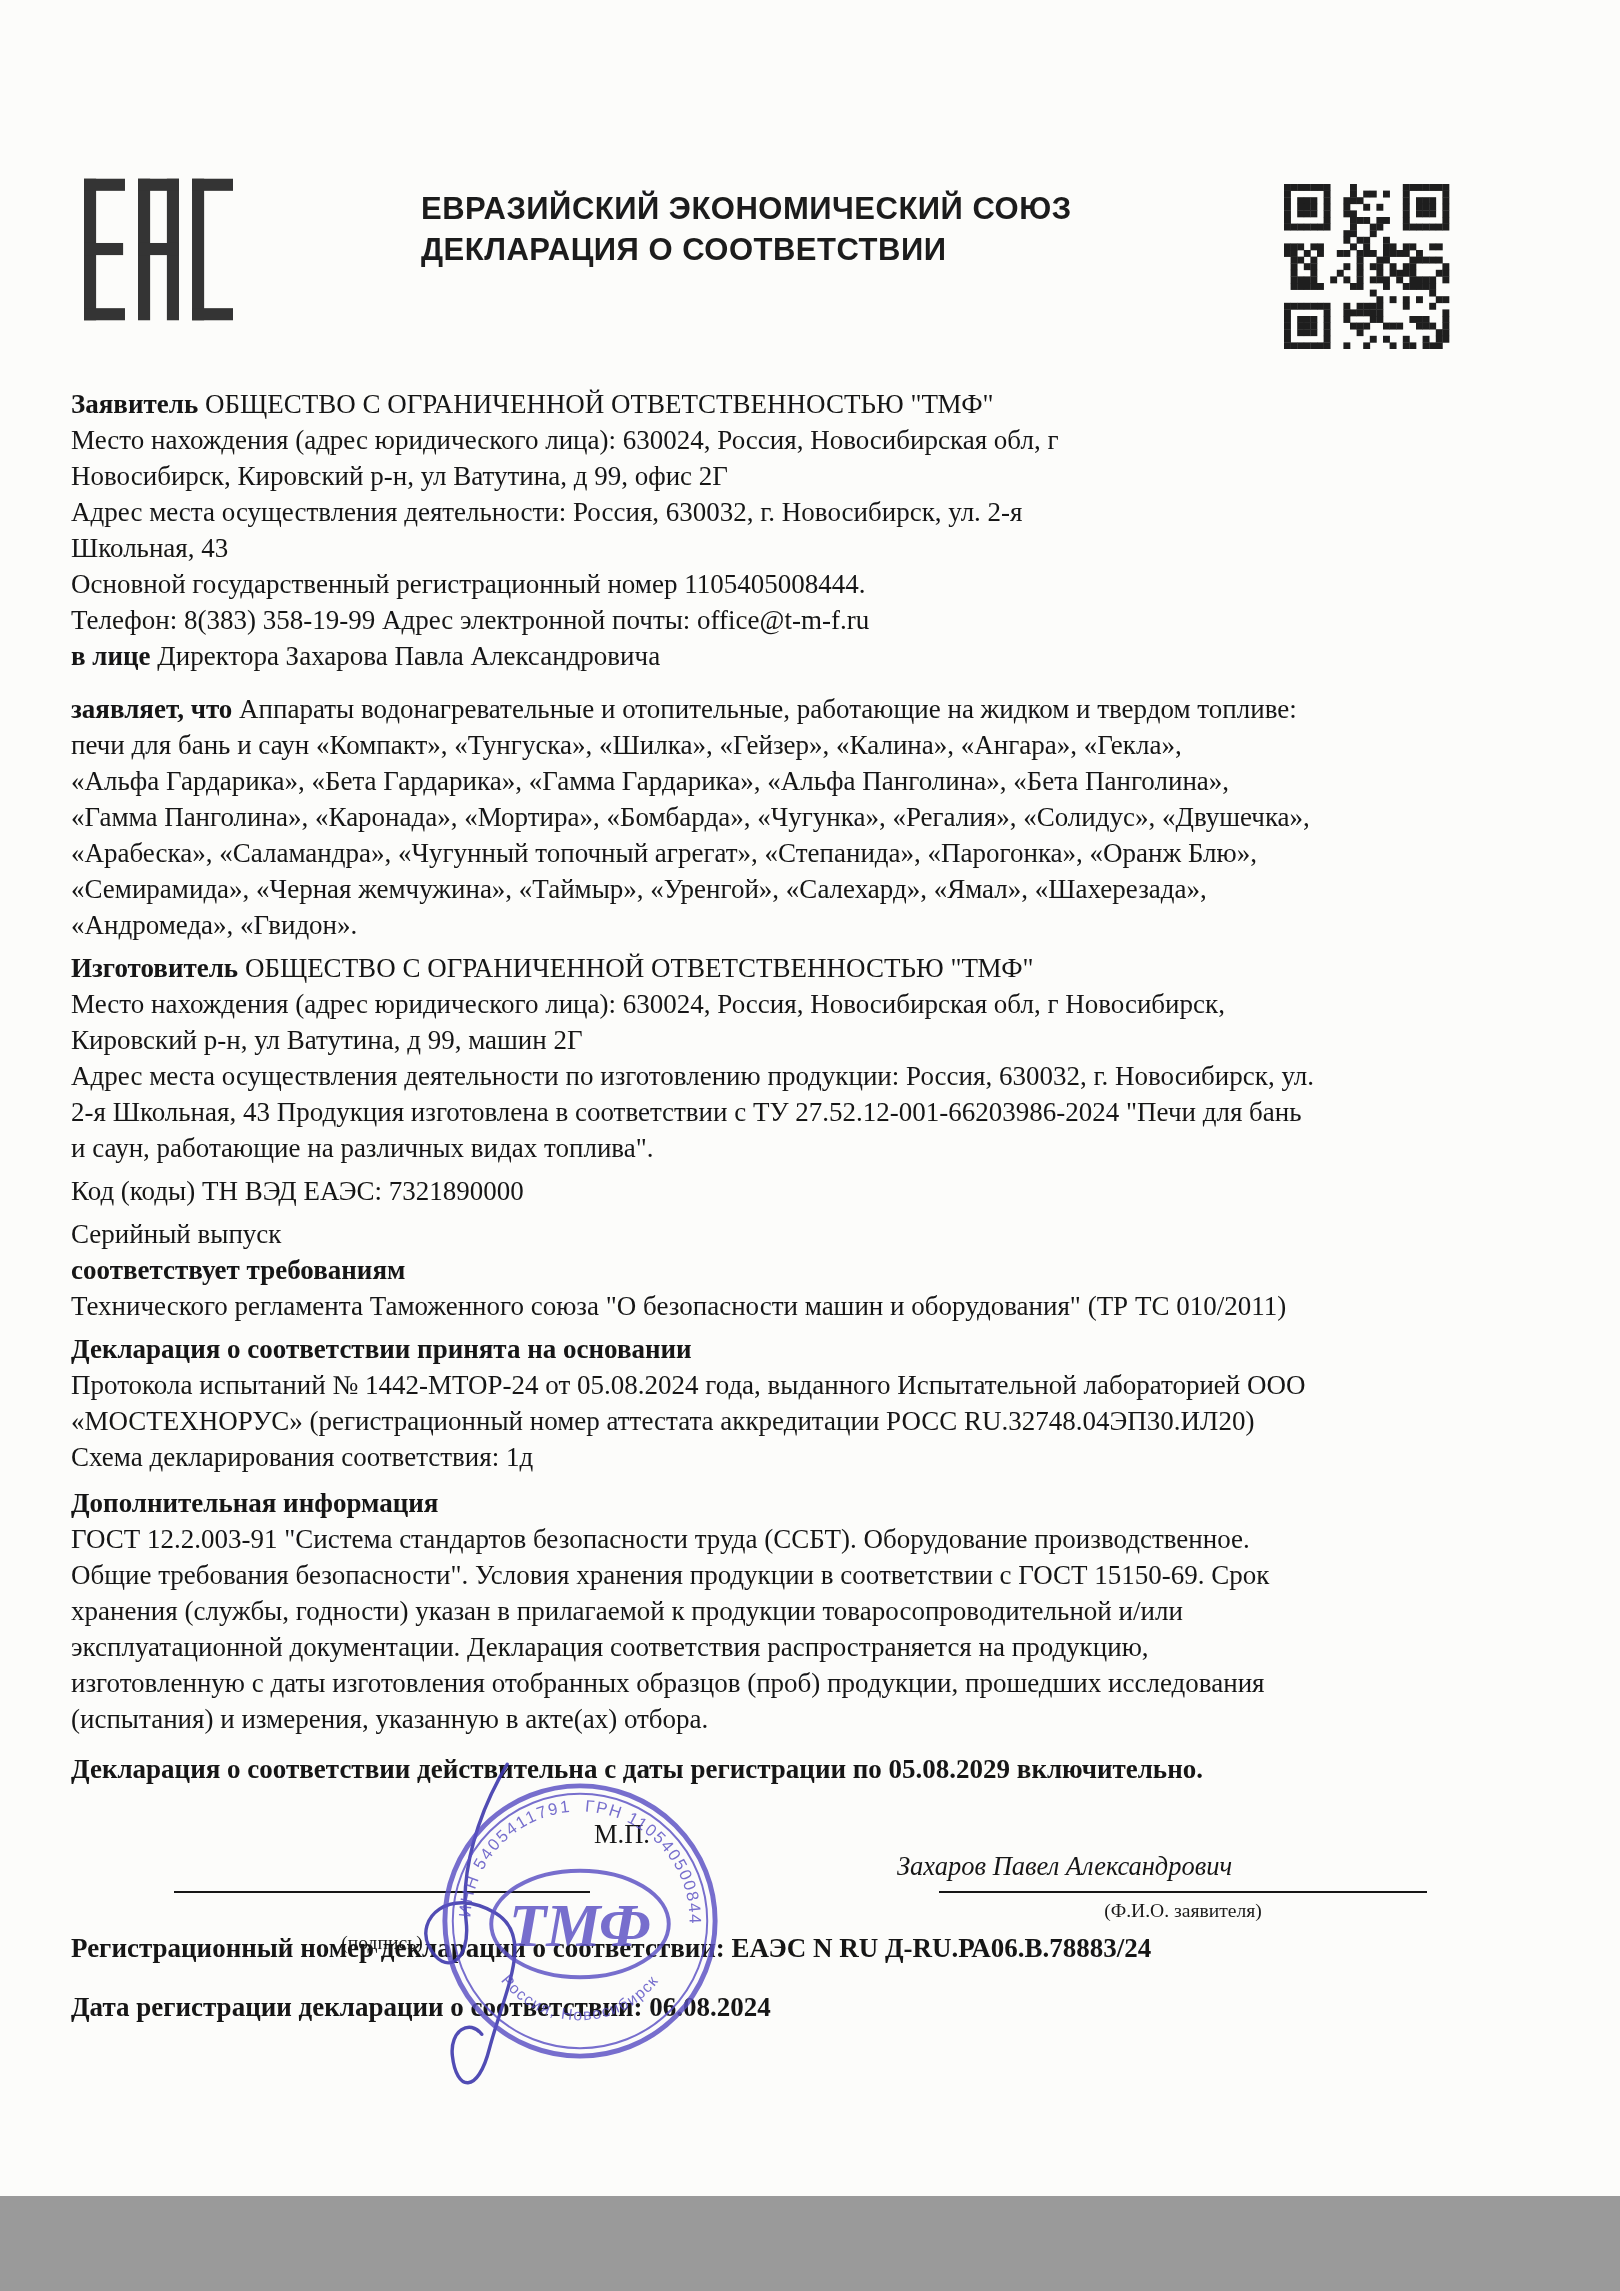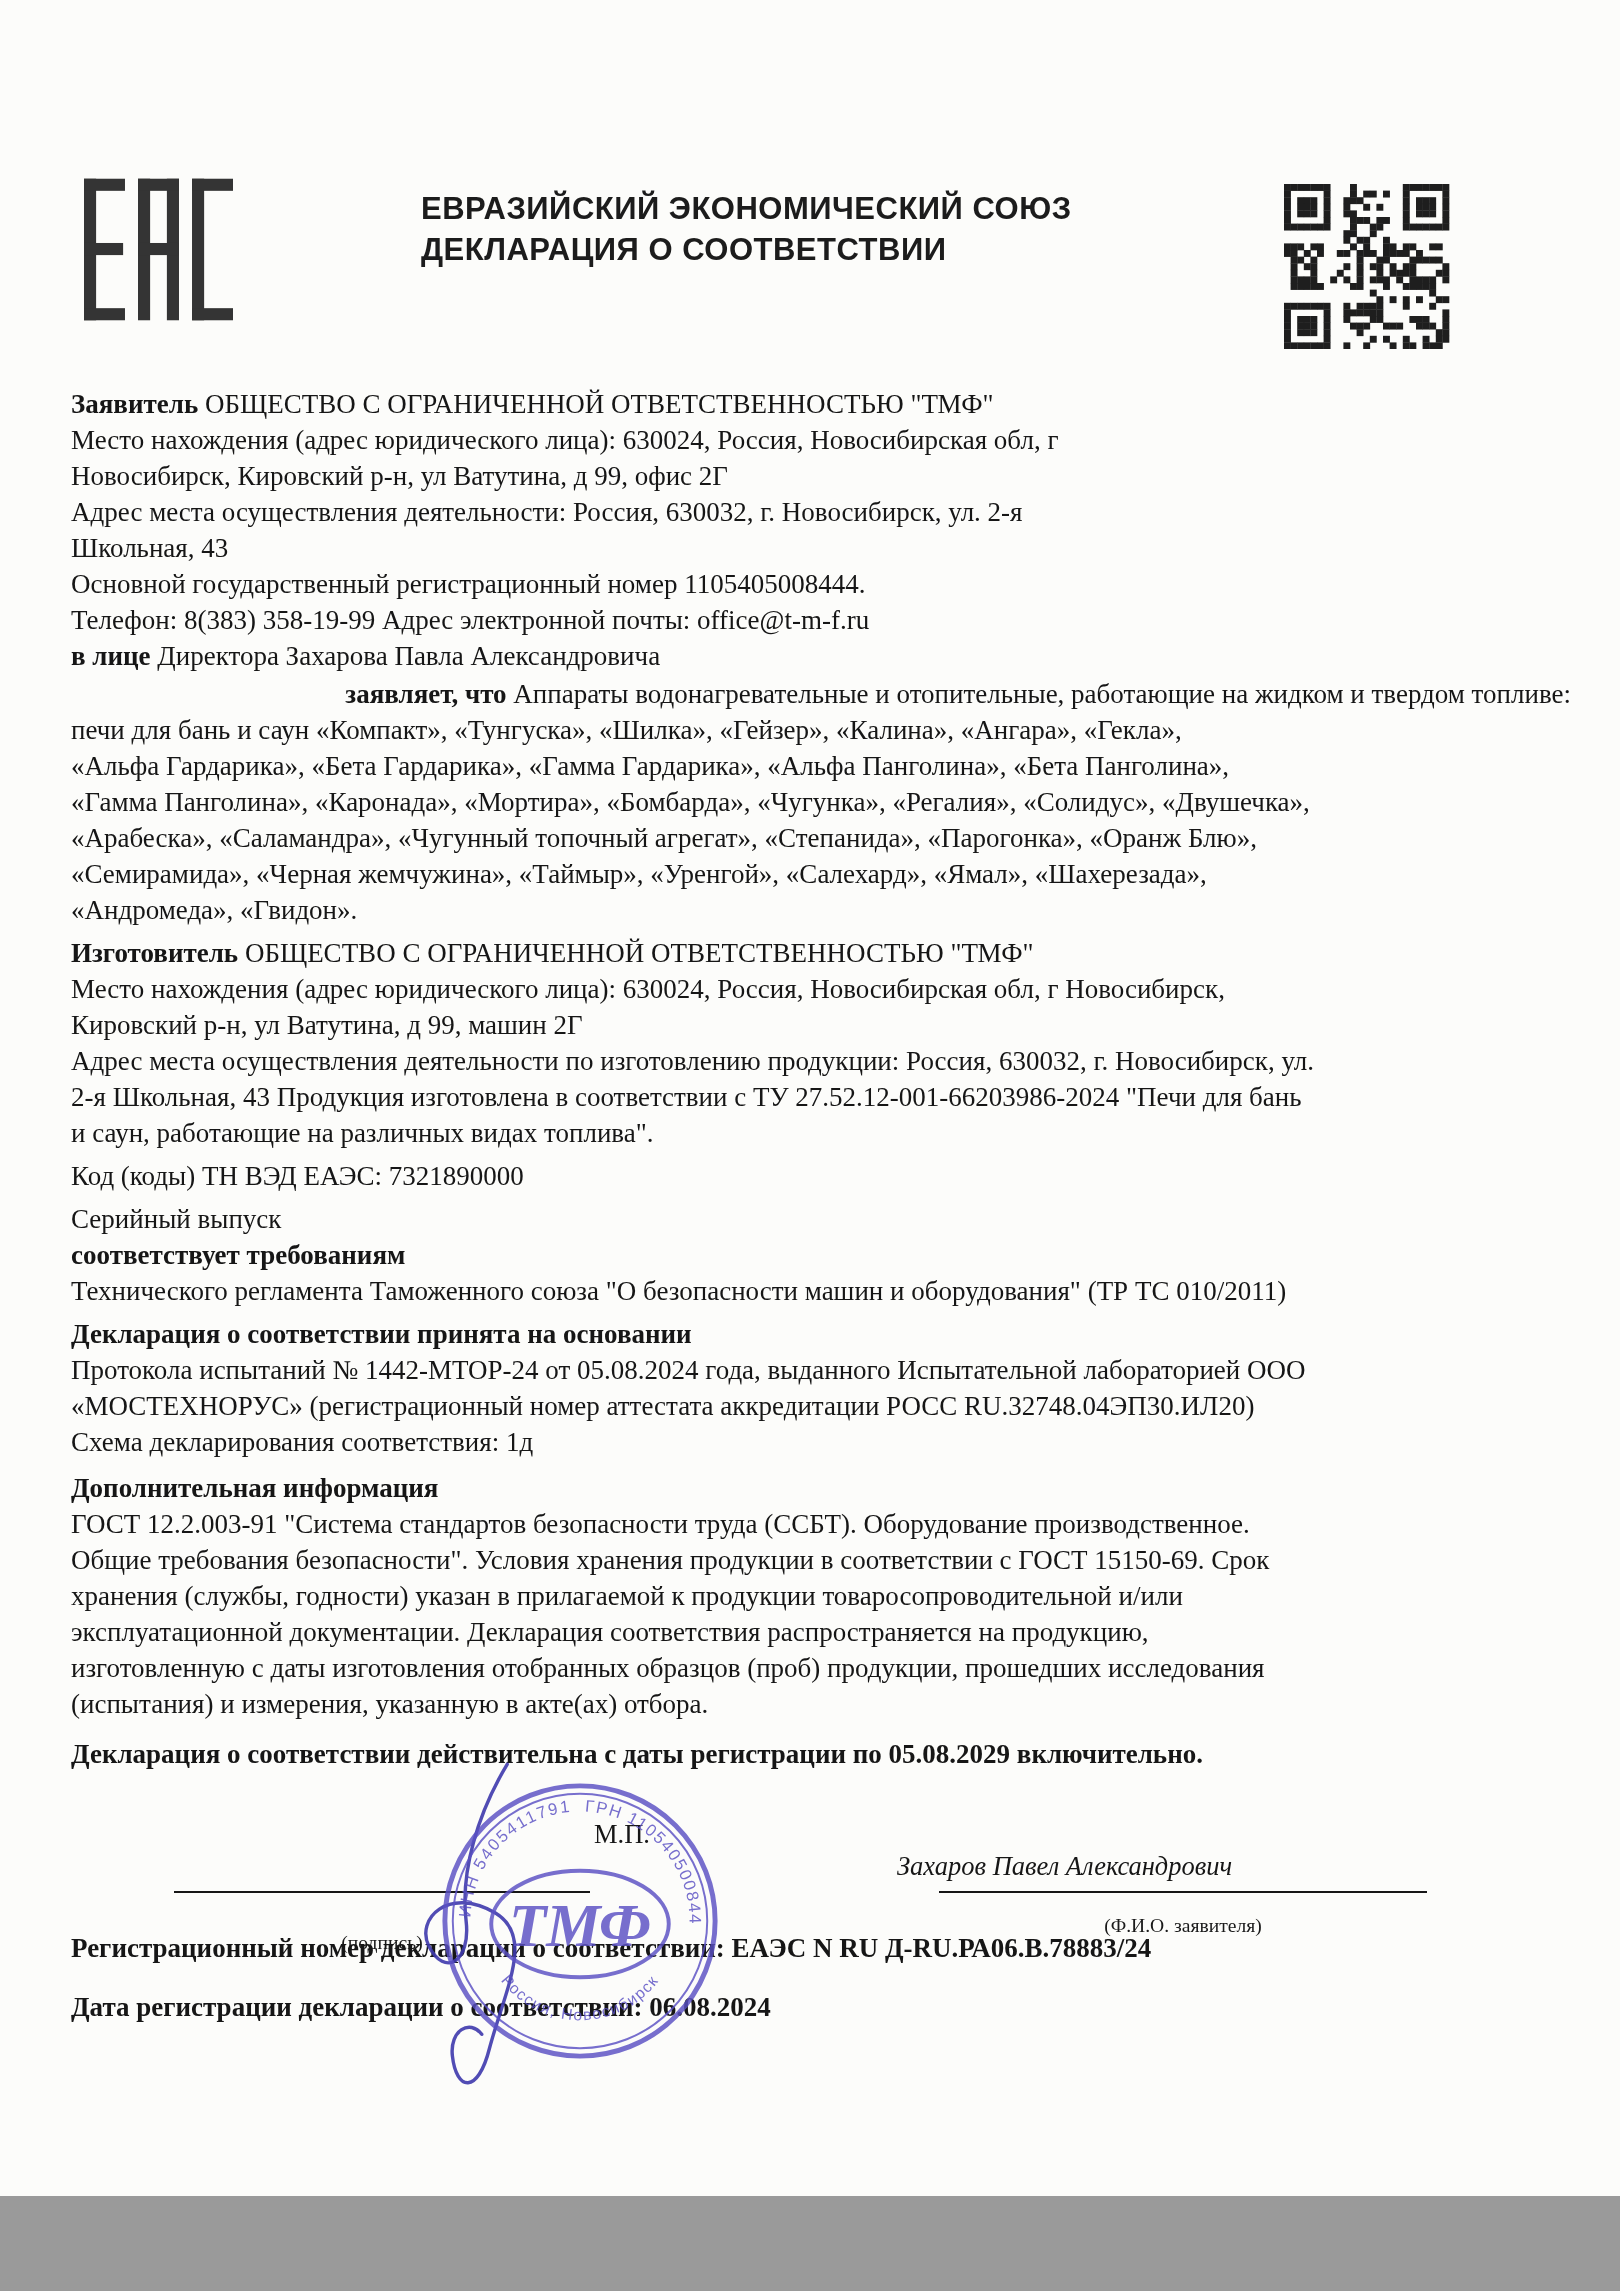--- a/index.html
+++ b/index.html
@@ -13,33 +13,33 @@
   .doc-title {
     position:absolute; left:421px; top:188px;
     font-family:"Liberation Sans", sans-serif; font-weight:700;
     font-size:31px; line-height:41px; color:#1c1c1c; letter-spacing:0.5px;
   }
   .qr { position:absolute; left:1282px; top:184px; width:169px; height:165px; fill:#1e1e1e; }
   
   .body-text { position:absolute; left:71px; top:386px; width:1500px; font-size:27px; line-height:36px; }
   .ln { white-space:nowrap; }
   .bold, b { font-weight:700; }
-  .gap1 { margin-top:2px;text-align:right; }
+  .gap1 { margin-top:17px; }
   .gap2 { margin-top:6.9px; }
   .gap3 { margin-top:10.8px; }
   .gap4 { margin-top:13.7px; }
   
   .mp { position:absolute; left:594px; top:1819px; font-size:26.5px; }
   .fio-name { position:absolute; left:897px; top:1851px; font-size:26.5px;font-style:italic; }
   .sigline { position:absolute; height:0; border-top:2.9px solid #161616; }
   .sigline.left  { left:174px; top:1891px; width:416px; }
   .sigline.right { left:939px; top:1891px; width:488px; }
   .cap { position:absolute; font-size:19.6px; text-align:center; color:#1a1a1a; }
   .cap.sign { left:174px; top:1900px; width:416px;margin-top:32px; }
-  .cap.fio  { left:939px; top:1900px; width:488px;margin-top:15px; }
+  .cap.fio  { left:939px; top:1900px; width:488px; }
   .reg { position:absolute; left:71px; font-weight:700; font-size:27px; white-space:nowrap; }
   .reg-number { top:1933px; }
   .reg-date   { top:1992px; }
   
   .stamp { position:absolute; left:437px; top:1778px; width:286px; height:286px; opacity:0.82; }
   .signature-svg { position:absolute; left:380px; top:1754px; width:225px; height:363px; opacity:0.9; }
 </style>
 </head>
 <body>
 

